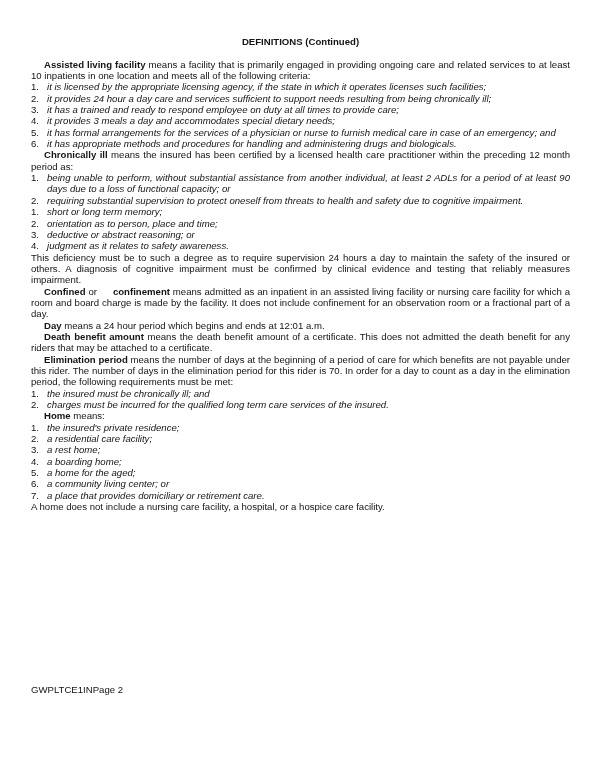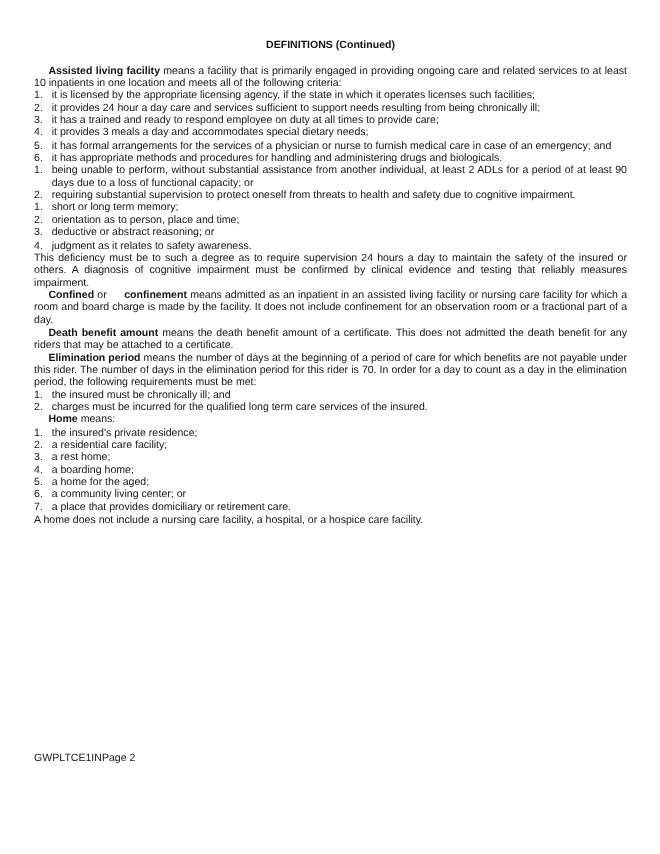--- a/index.html
+++ b/index.html
@@ -33,20 +33,21 @@
   .mt { margin-top: 11.35px; }
   .list { margin: 0; }
   .li { display: flex; }
   .li .num {
     flex: none;
     width: 16px;
   }
   .li .txt {
     flex: 1;
     text-align: justify;
+    font-style: italic;
   }
   b { font-weight: bold; margin-left: 13px; }
   .footer {
     position: absolute;
     top: 684px;
     left: 31px;
     right: 30px;
     display: flex;
     justify-content: flex-start;
   }
@@ -80,20 +81,21 @@
       <div class="li">
         <span class="num">5.</span>
         <span class="txt">it has formal arrangements for the services of a physician or nurse to furnish medical care in case of an emergency; and</span>
       </div>
       <div class="li">
         <span class="num">6.</span>
         <span class="txt">it has appropriate methods and procedures for handling and administering drugs and biologicals.</span>
       </div>
     </div>
 
+    <p class="para mt"><b>Chronically ill</b><span> means the insured has been certified by a licensed health care practitioner within the preceding 12 month period as:</span></p>
     <div class="list">
       <div class="li">
         <span class="num">1.</span>
         <span class="txt">being unable to perform, without substantial assistance from another individual, at least 2 ADLs for a period of at least 90 days due to a loss of functional capacity; or</span>
       </div>
       <div class="li">
         <span class="num">2.</span>
         <span class="txt">requiring substantial supervision to protect oneself from threats to health and safety due to cognitive impairment.</span>
       </div>
     </div>
@@ -114,20 +116,21 @@
       <div class="li">
         <span class="num">4.</span>
         <span class="txt">judgment as it relates to safety awareness.</span>
       </div>
     </div>
 
     <p class="para mt"><span>This deficiency must be to such a degree as to require supervision 24 hours a day to maintain the safety of the insured or others. A diagnosis of cognitive impairment must be confirmed by clinical evidence and testing that reliably measures impairment.</span></p>
 
     <p class="para mt"><b>Confined</b><span> or </span><b>confinement</b><span> means admitted as an inpatient in an assisted living facility or nursing care facility for which a room and board charge is made by the facility. It does not include confinement for an observation room or a fractional part of a day.</span></p>
 
+    <p class="para mt"><b>Day</b><span> means a 24 hour period which begins and ends at 12:01 a.m.</span></p>
 
     <p class="para mt"><b>Death benefit amount</b><span> means the death benefit amount of a certificate. This does not admitted the death benefit for any riders that may be attached to a certificate.</span></p>
 
     <p class="para mt"><b>Elimination period</b><span> means the number of days at the beginning of a period of care for which benefits are not payable under this rider. The number of days in the elimination period for this rider is 70. In order for a day to count as a day in the elimination period, the following requirements must be met:</span></p>
     <div class="list">
       <div class="li">
         <span class="num">1.</span>
         <span class="txt">the insured must be chronically ill; and</span>
       </div>
       <div class="li">

